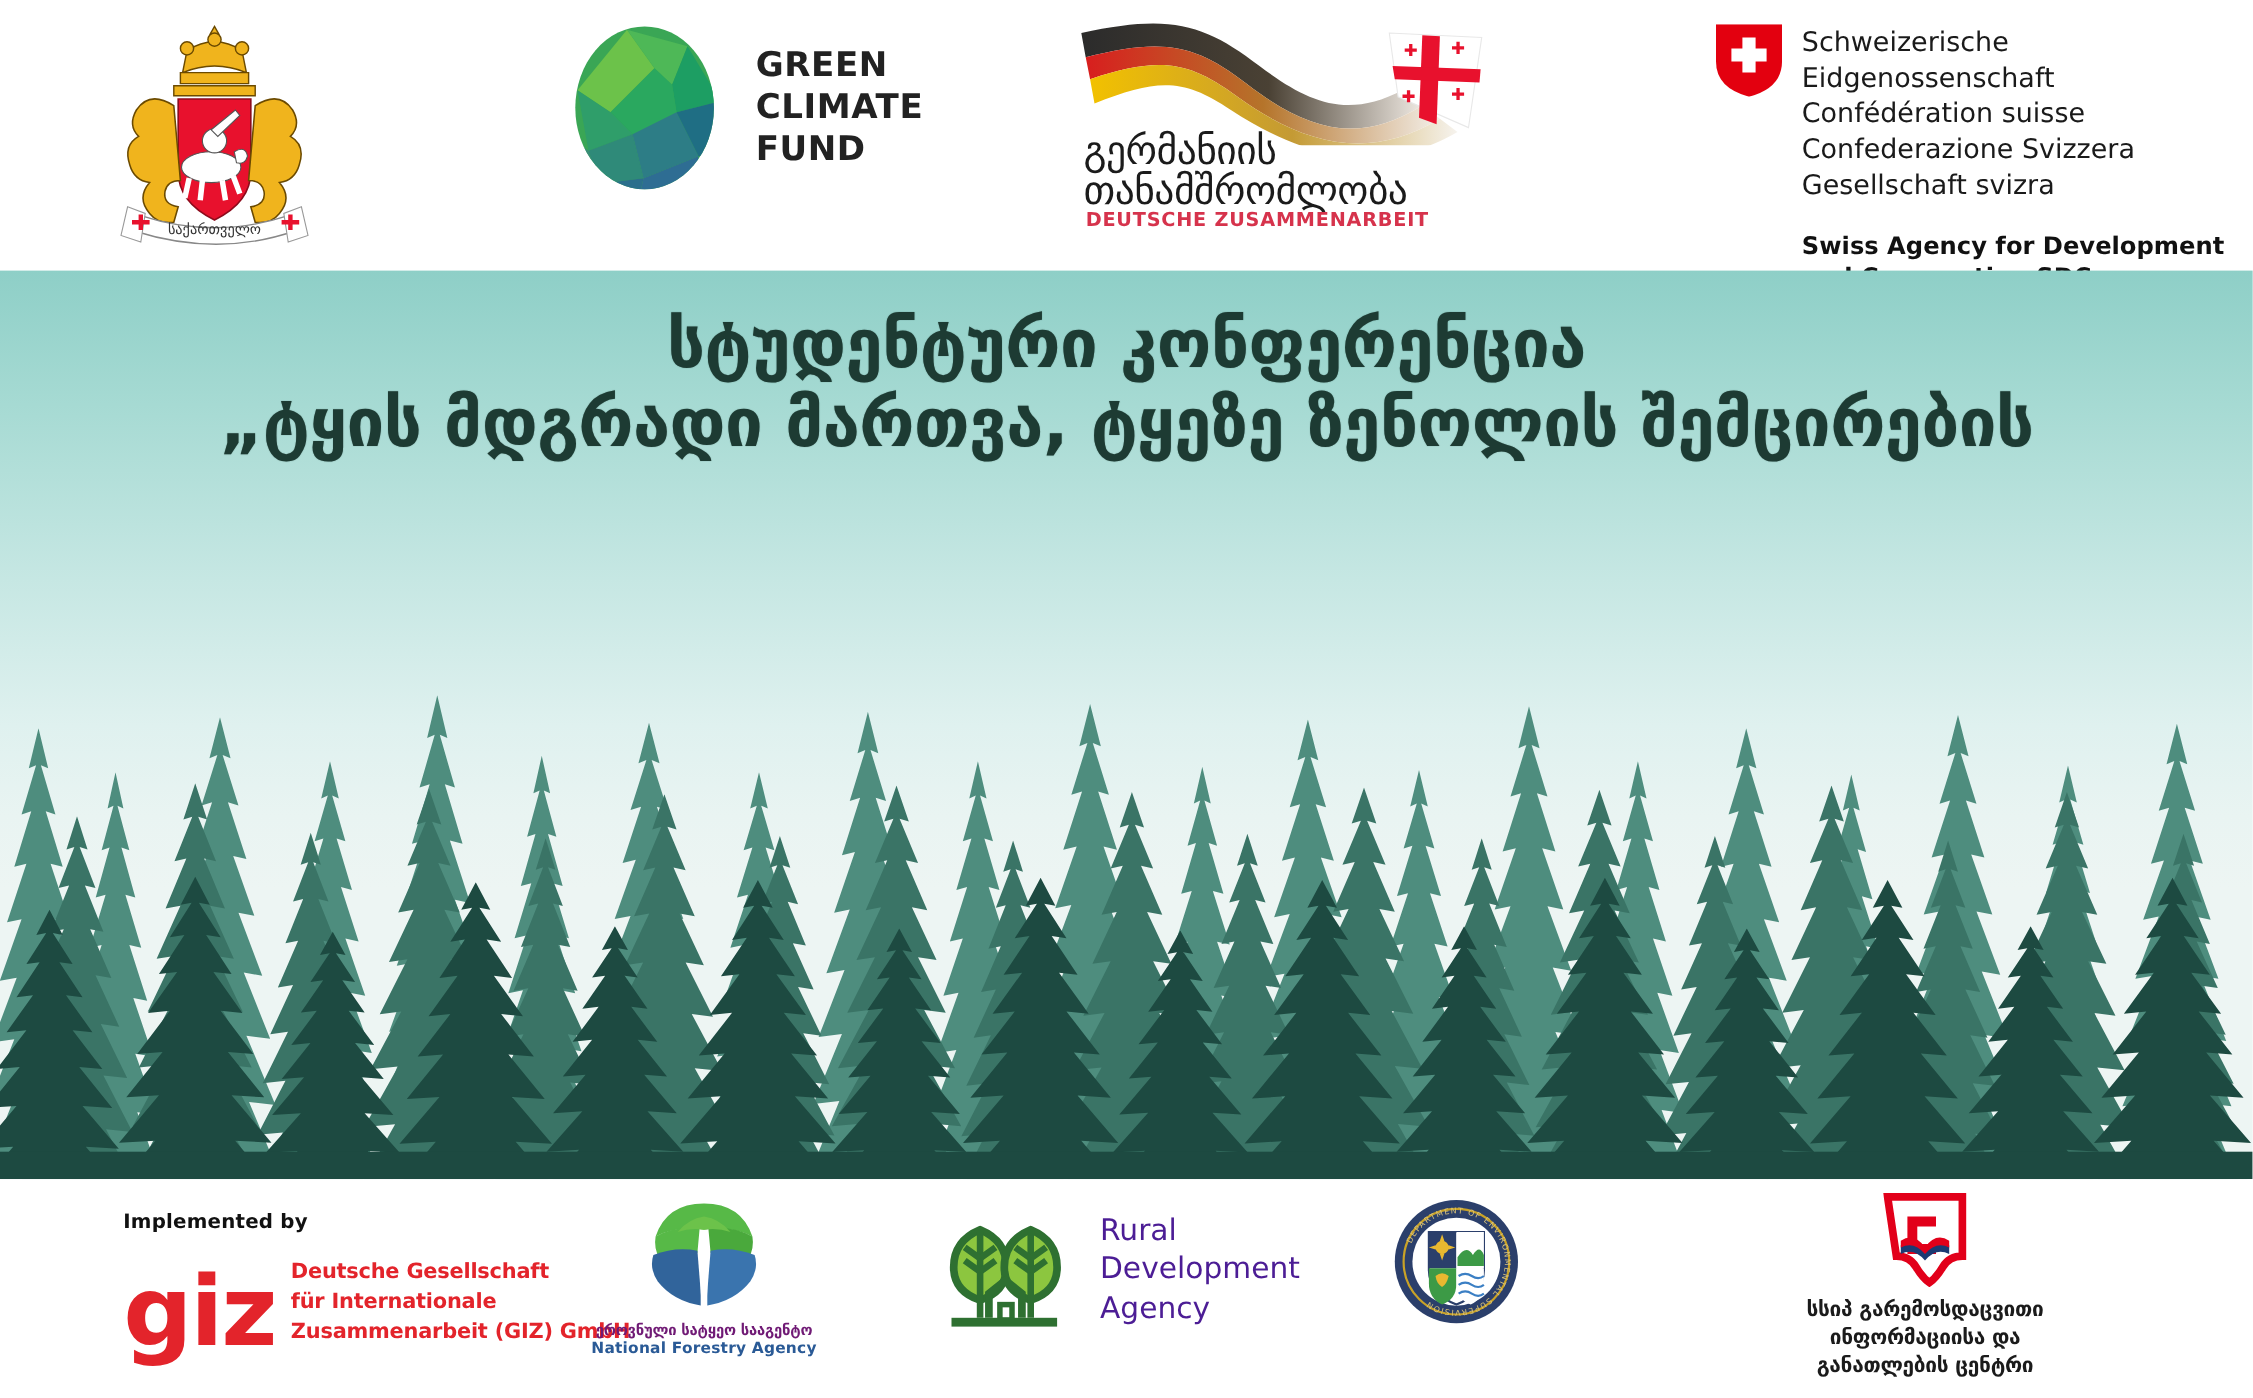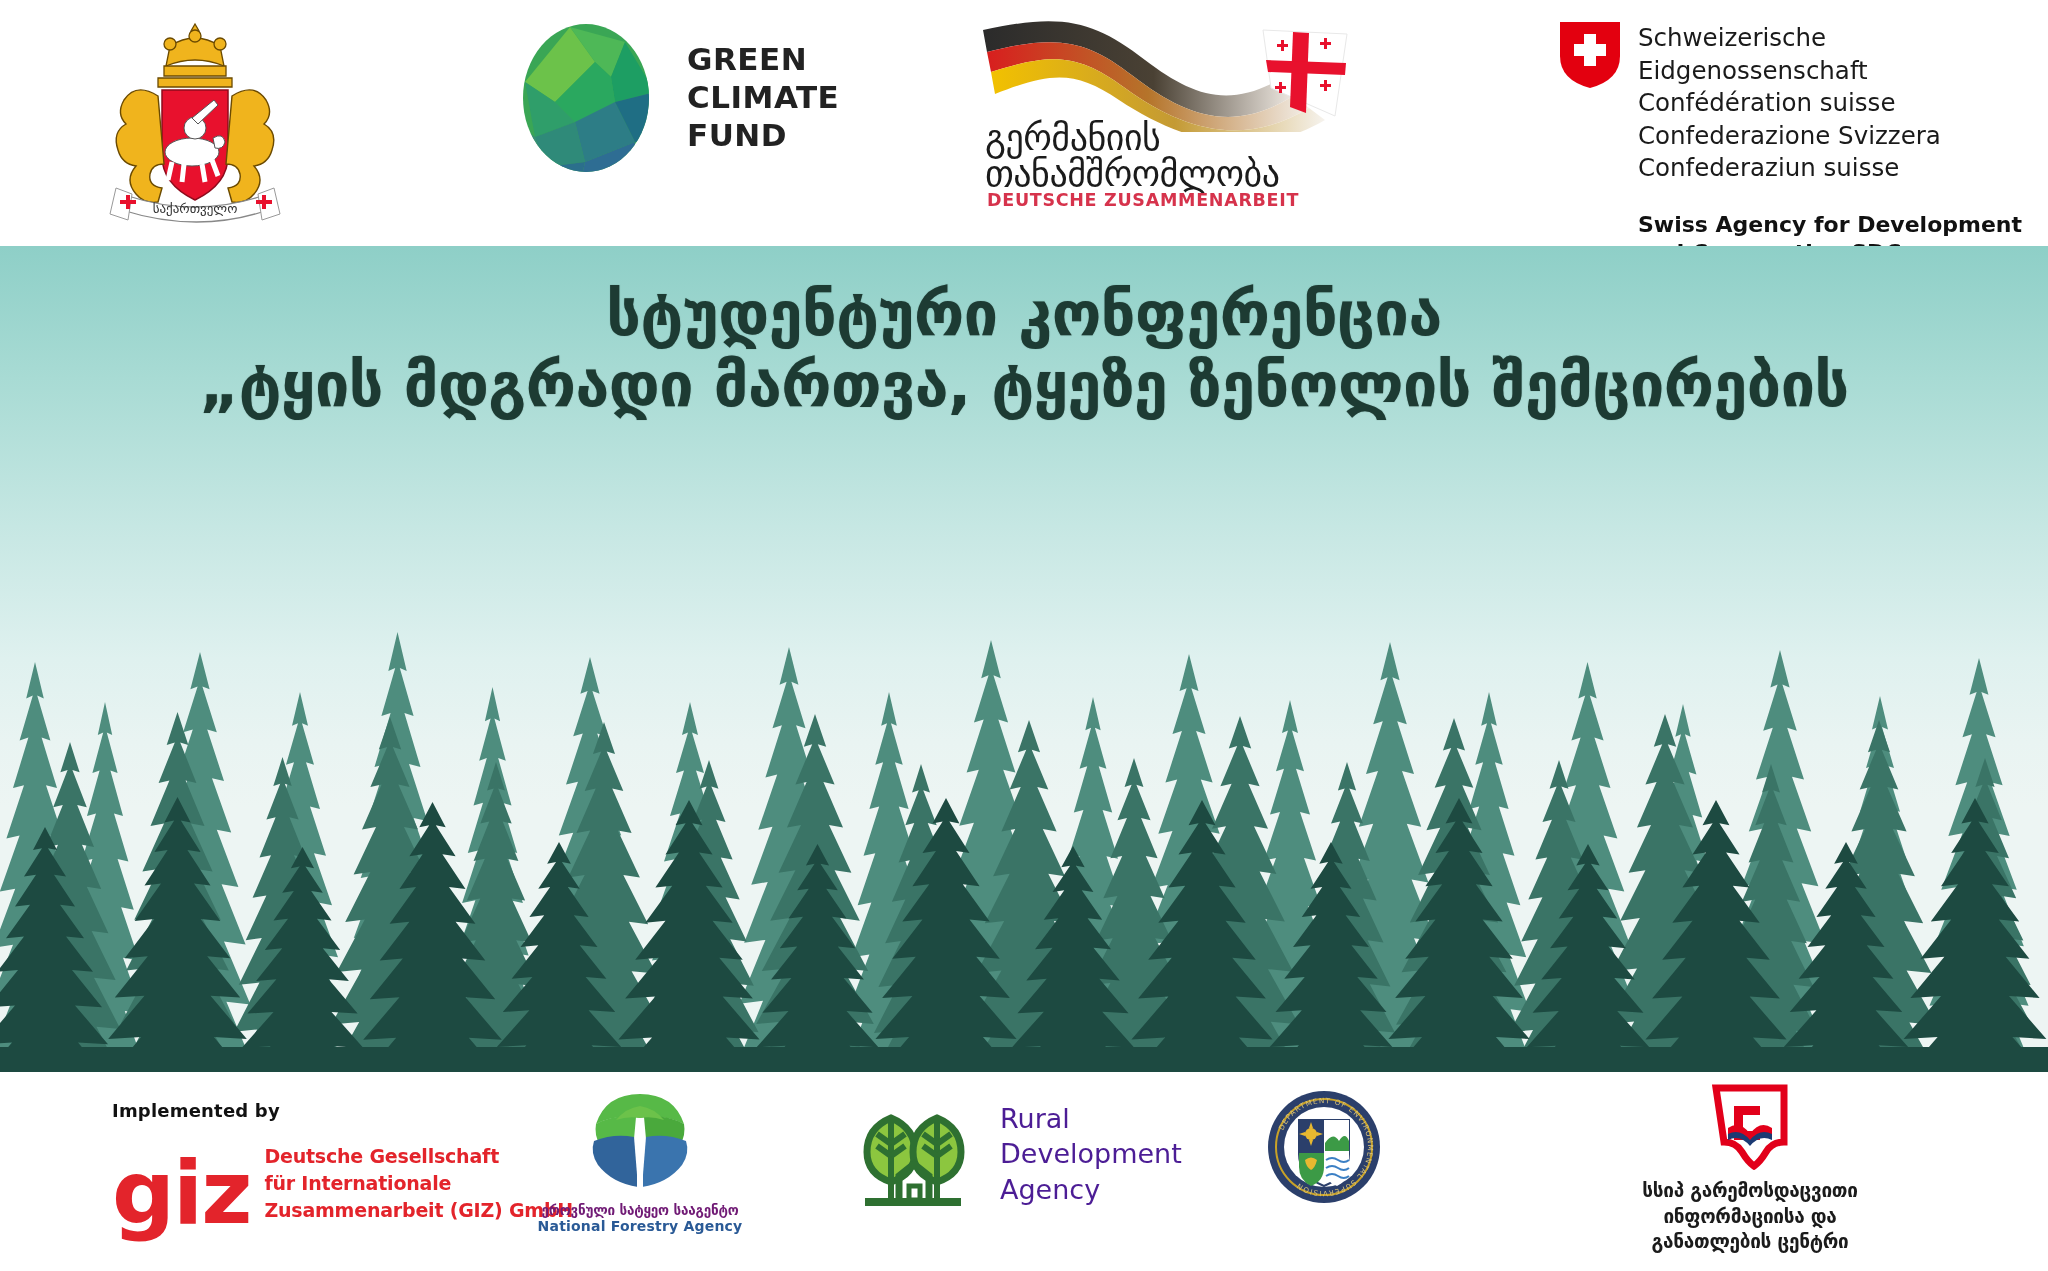--- a/index.html
+++ b/index.html
@@ -221,21 +221,21 @@
       <div style="display:flex;align-items:flex-start;">
         <svg class="swiss-shield" viewBox="0 0 60 66">
           <path d="M0 0 h60 v34 q0 24 -30 32 Q0 58 0 34 Z" fill="#e3000f"></path>
           <path d="M24 12 h12 v10 h10 v12 h-10 v10 h-12 v-10 h-10 v-12 h10z" fill="#fff"></path>
         </svg>
         <div>
           <div class="swiss-lines">
             <div>Schweizerische Eidgenossenschaft</div>
             <div>Confédération suisse</div>
             <div>Confederazione Svizzera</div>
-            <div>Confederaziun suisse</div>
+            <div>Gesellschaft svizra</div>
           </div>
           <div class="swiss-sdc">
             <div>Swiss Agency for Development</div>
             <div>and Cooperation SDC</div>
           </div>
         </div>
       </div>
     </div>
   </div>
 

